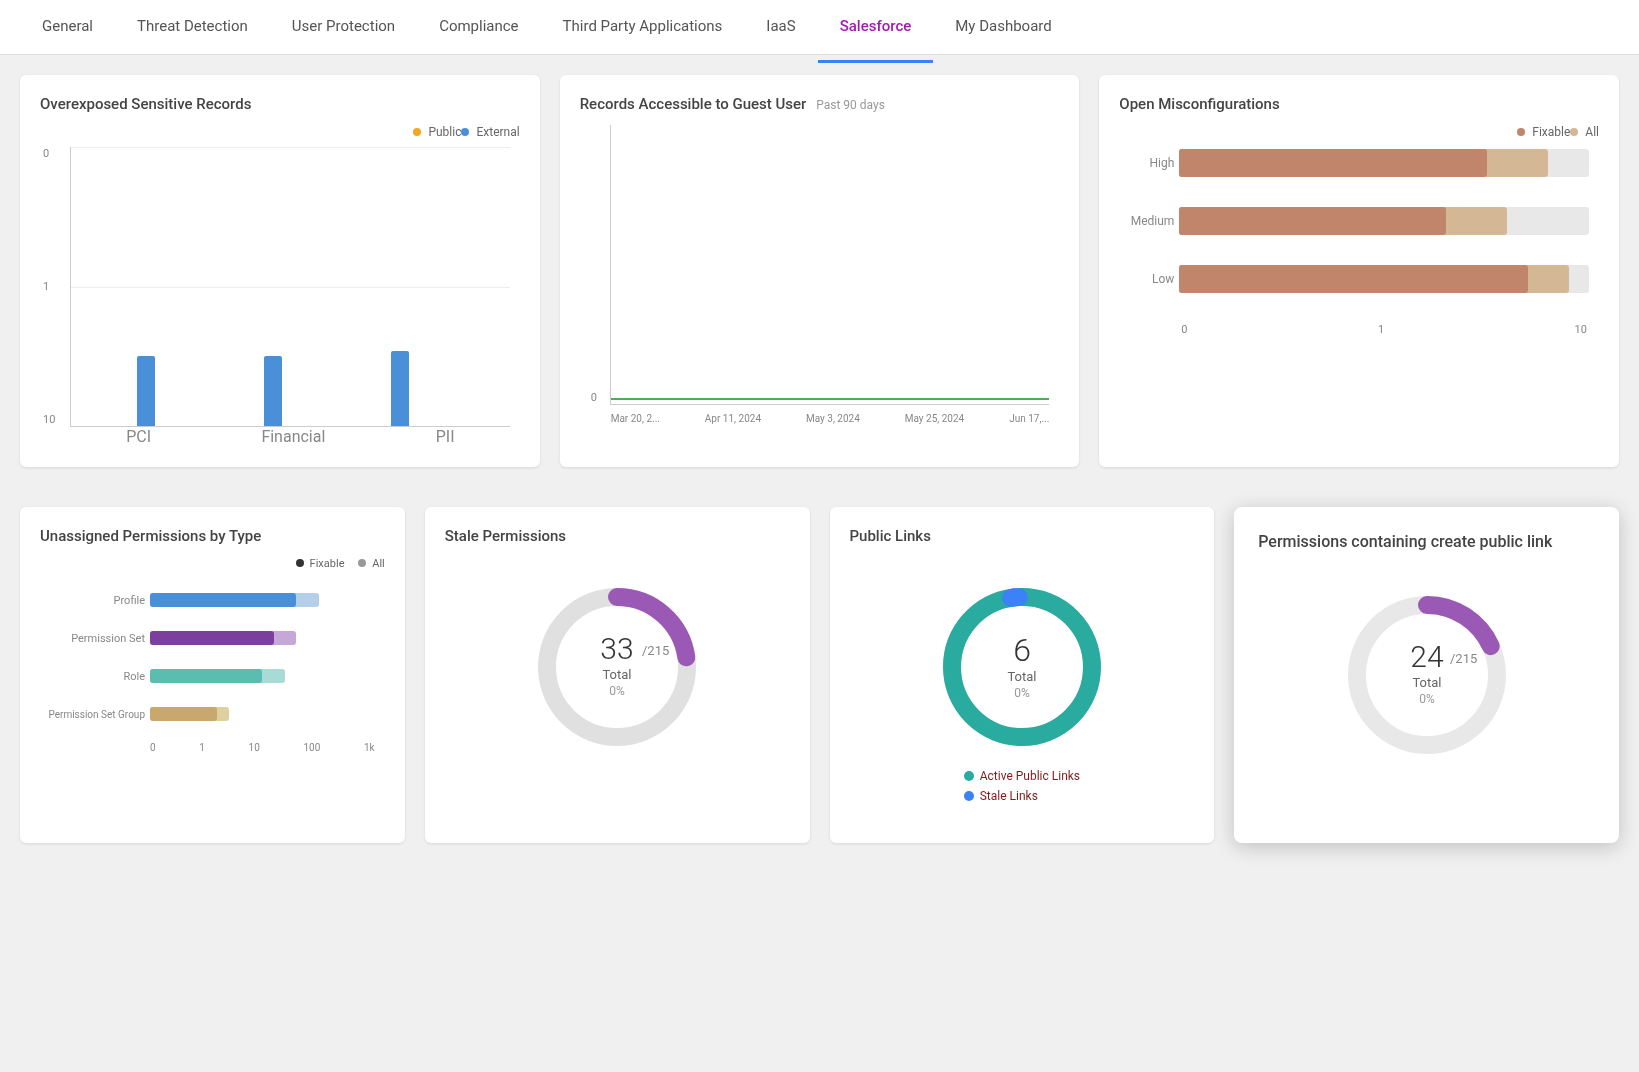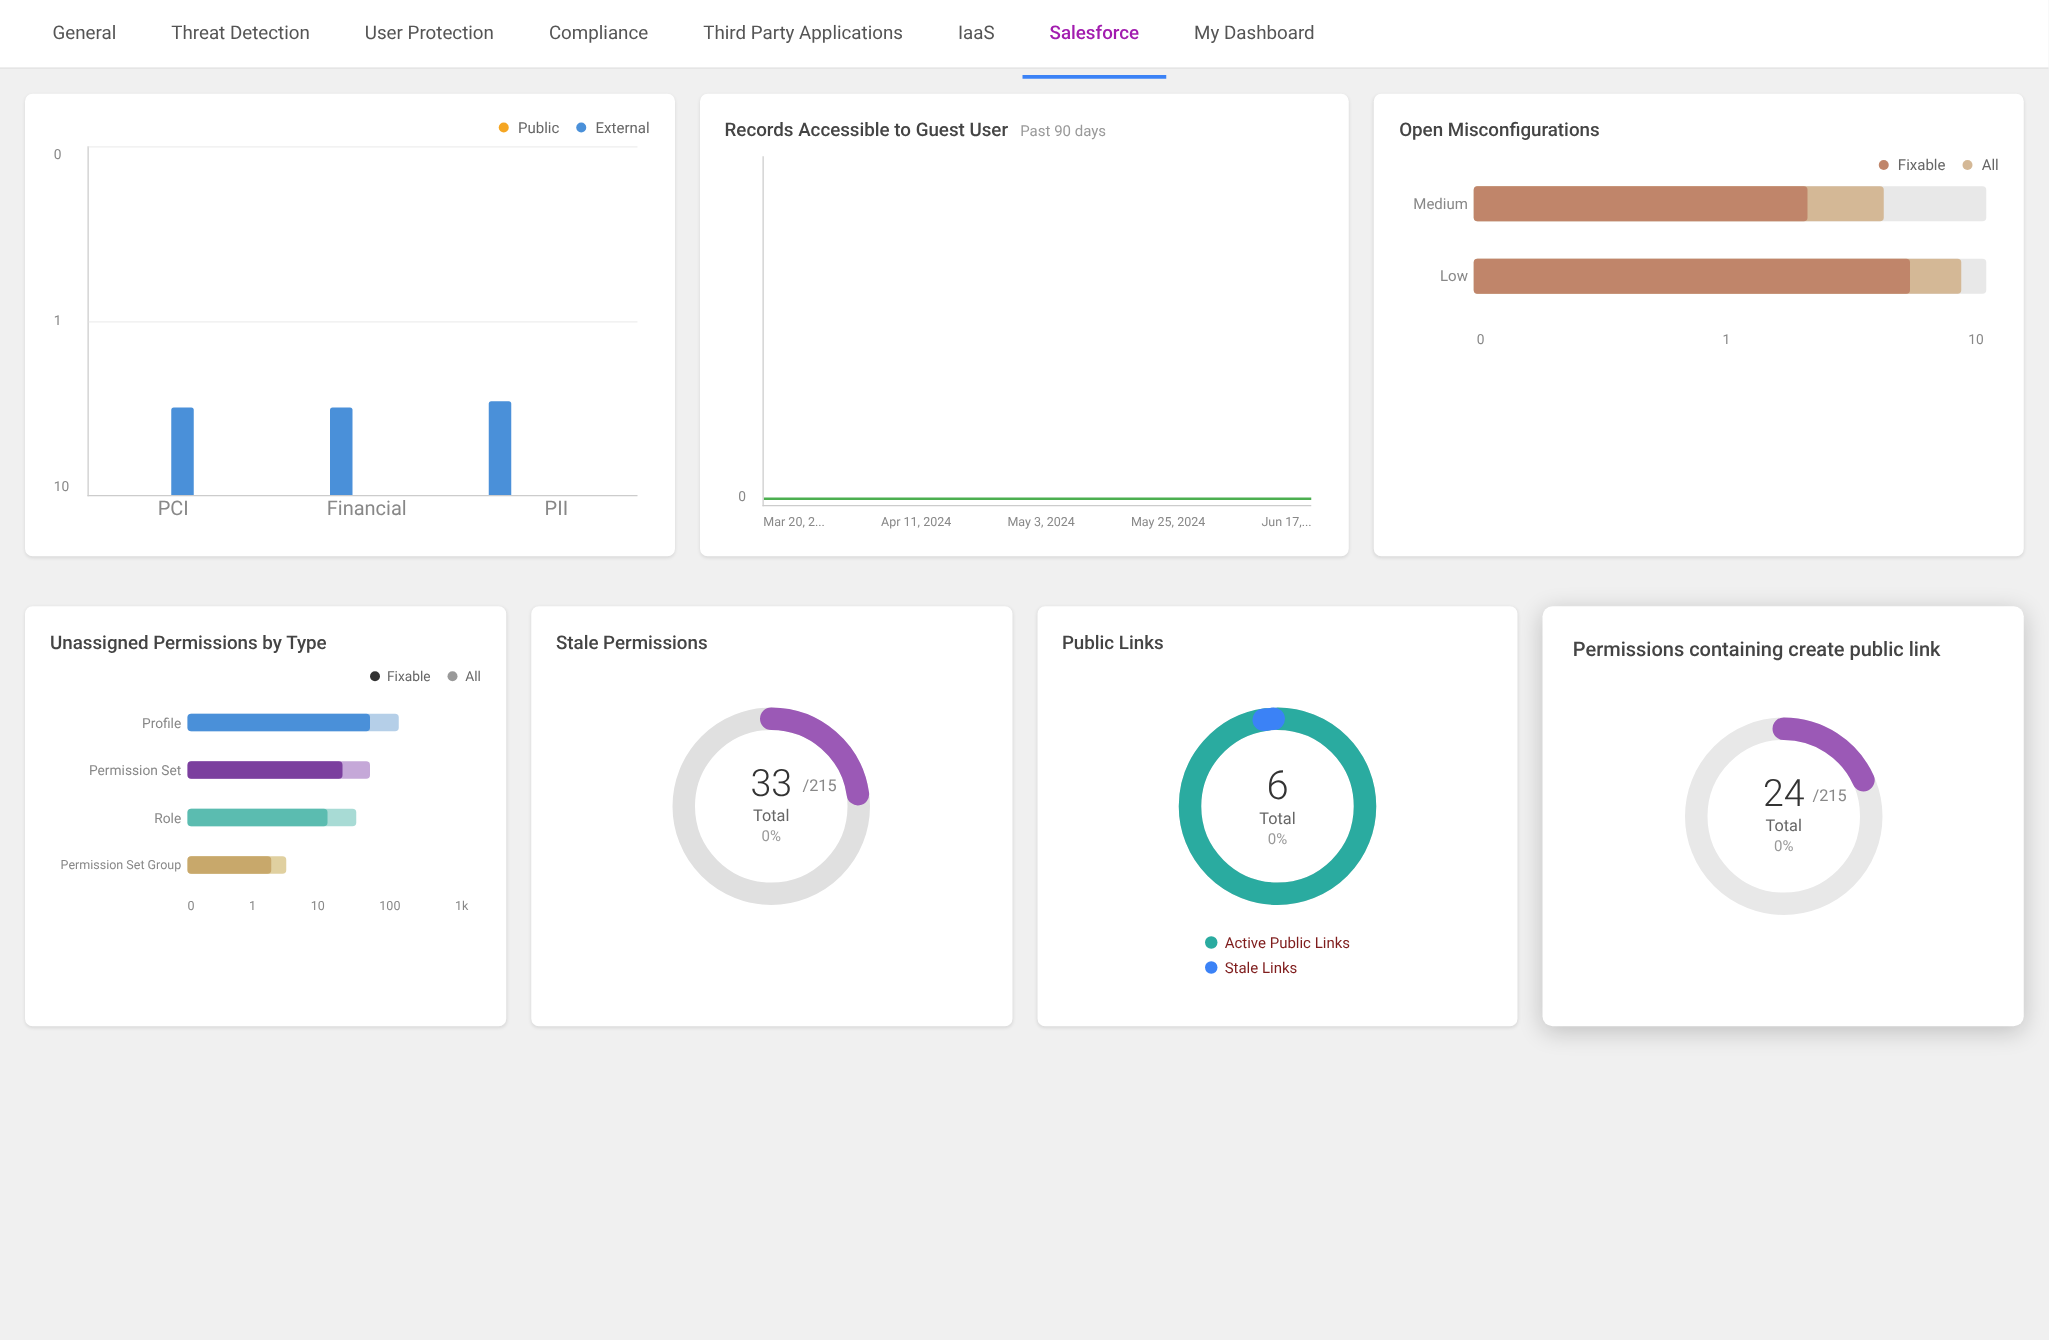--- a/index.html
+++ b/index.html
@@ -65,21 +65,21 @@
     .card-subtitle {
       font-size: 12px;
       color: #999;
       margin-left: 6px;
       font-weight: 400;
     }
 
     
     .legend {
       display: flex;
-      gap: 14px;
+      gap: 0;
       font-size: 12px;
       color: #666;
       margin-bottom: 8px;
       justify-content: flex-end;
     }
     .legend-dot {
       display: inline-block;
       width: 8px;
       height: 8px;
       border-radius: 50%;
@@ -312,20 +312,21 @@
   <div class="nav-item">Compliance</div>
   <div class="nav-item">Third Party Applications</div>
   <div class="nav-item">IaaS</div>
   <div class="nav-item active">Salesforce</div>
   <div class="nav-item">My Dashboard</div>
 </nav>
 
 <div class="content">
 
   <div class="card">
+    <div class="card-title">Overexposed Sensitive Records</div>
     <div class="legend">
       <span>
         <span class="legend-dot" style="background:#f5a623;"></span>
         <span>Public</span>
       </span>
       <span>
         <span class="legend-dot" style="background:#4a90d9;"></span>
         <span>External</span>
       </span>
     </div>
@@ -388,20 +389,27 @@
         <span class="legend-dot" style="background:#c0856a;"></span>
         <span>Fixable</span>
       </span>
       <span>
         <span class="legend-dot" style="background:#d4b896;"></span>
         <span>All</span>
       </span>
     </div>
     <div class="h-bar-chart">
 
+      <div class="h-bar-row">
+        <span class="h-bar-label">High</span>
+        <div class="h-bar-bg">
+          <div class="h-bar-fill all" style="width:90%;position:absolute;top:0;left:0;height:100%;background:#d4b896;border-radius:3px;"></div>
+          <div class="h-bar-fill fixable" style="width:75%;position:absolute;top:0;left:0;height:100%;background:#c0856a;border-radius:3px;"></div>
+        </div>
+      </div>
 
       <div class="h-bar-row">
         <span class="h-bar-label">Medium</span>
         <div class="h-bar-bg">
           <div class="h-bar-fill all" style="width:80%;position:absolute;top:0;left:0;height:100%;background:#d4b896;border-radius:3px;"></div>
           <div class="h-bar-fill fixable" style="width:65%;position:absolute;top:0;left:0;height:100%;background:#c0856a;border-radius:3px;"></div>
         </div>
       </div>
 
       <div class="h-bar-row">

